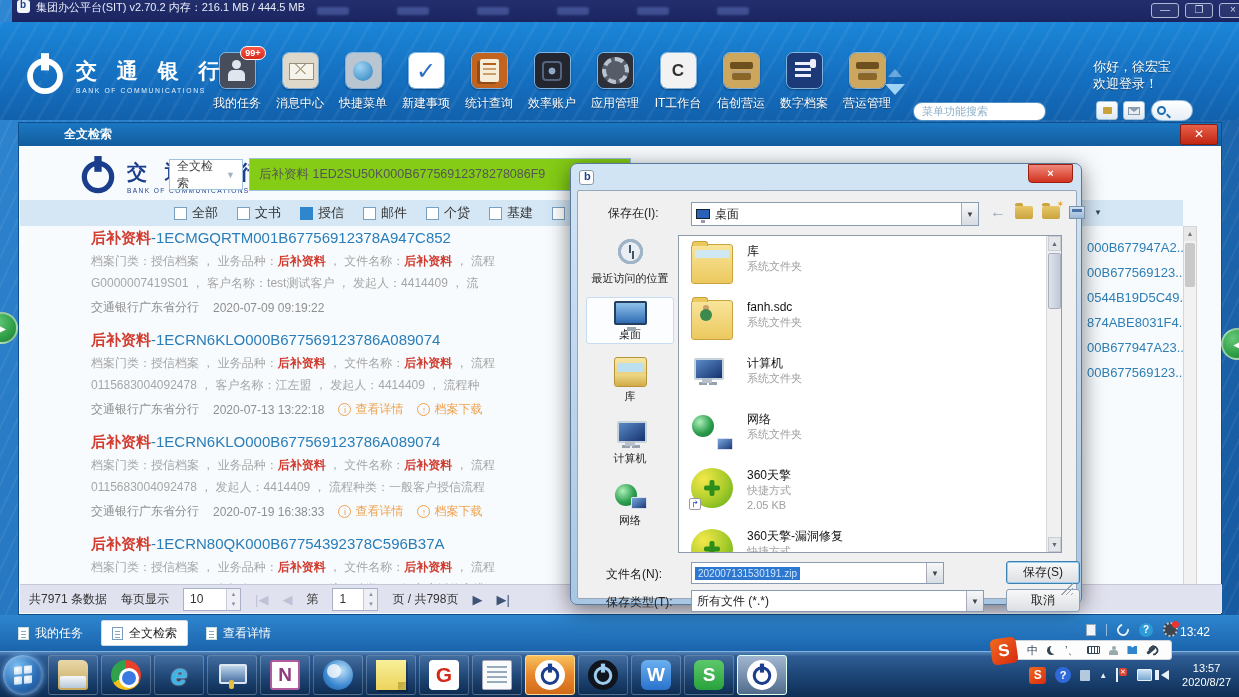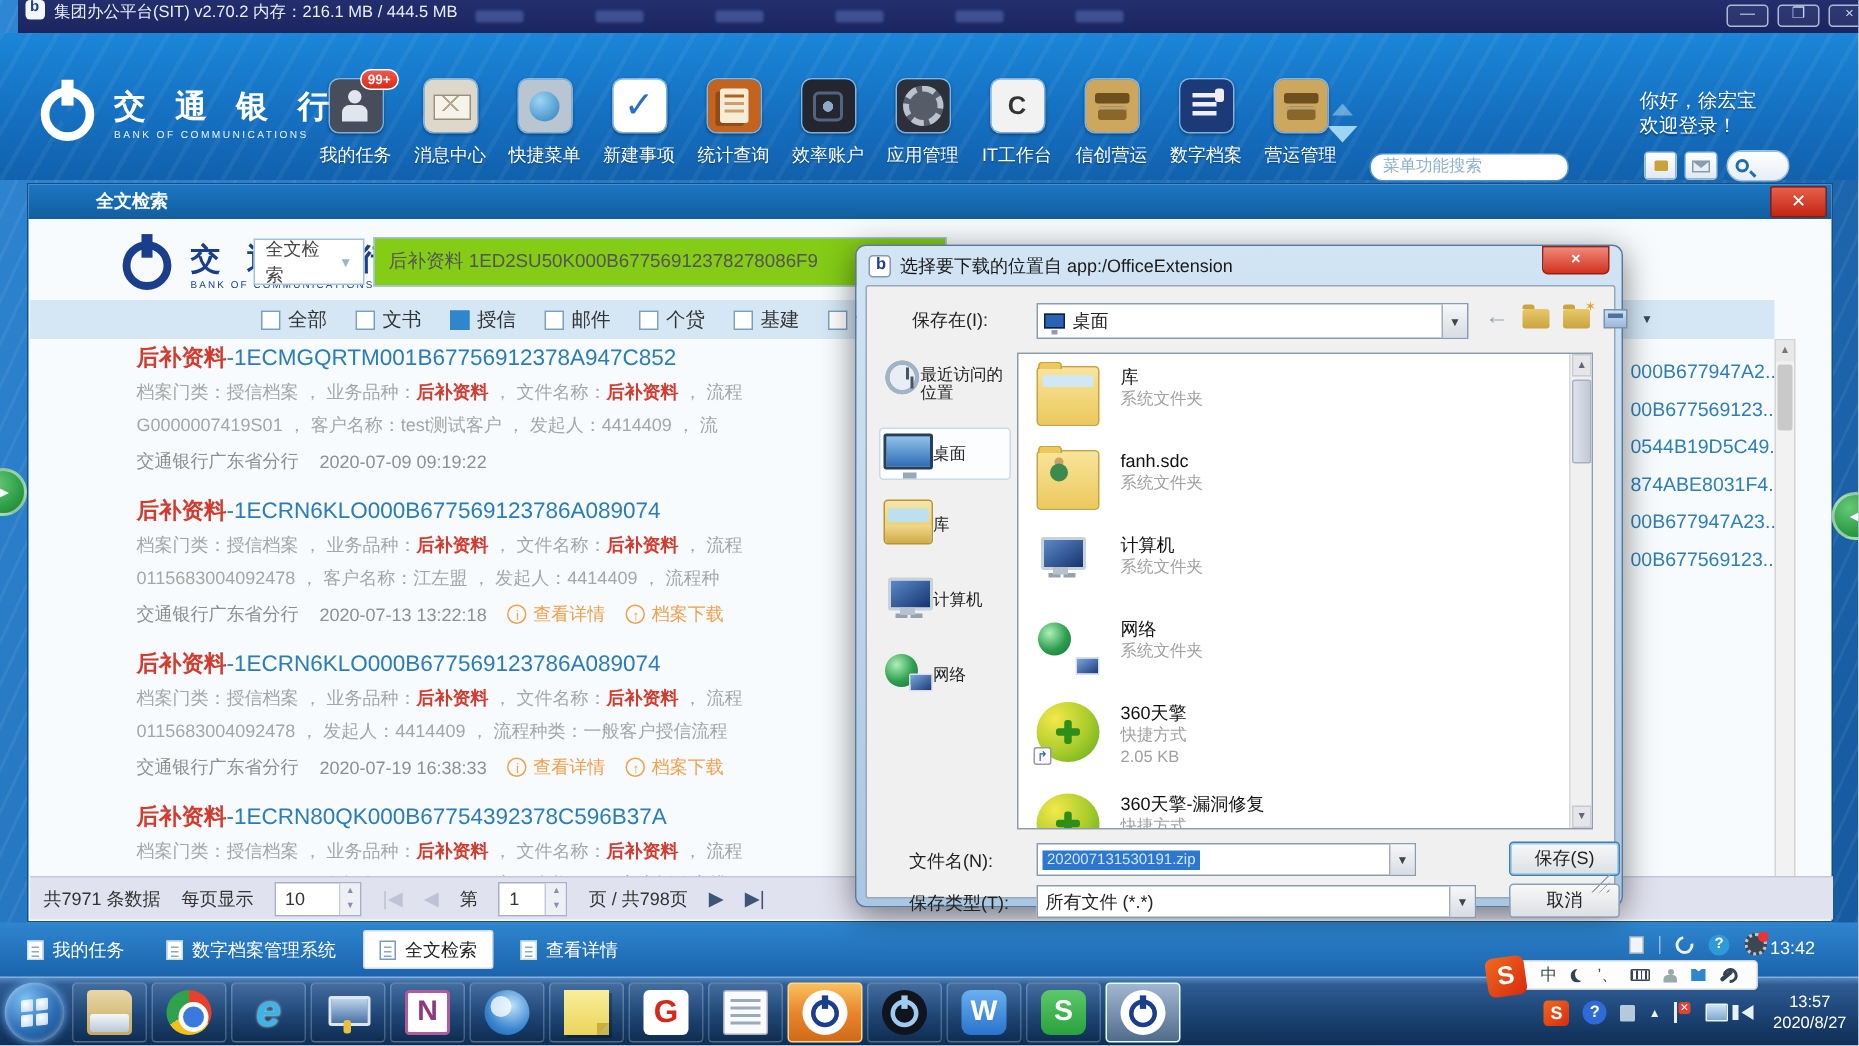--- a/index.html
+++ b/index.html
@@ -124,21 +124,21 @@
 .tool-ics{position:absolute;left:412px;top:3px;display:flex;gap:9px;align-items:center}
 .tic-back{color:#97a6b6;font-size:16px;font-weight:bold;line-height:18px}
 .tic-folder{width:18px;height:13px;background:linear-gradient(#e8c86a,#caa43e);border-radius:2px;position:relative}
 .tic-folder::before{content:"";position:absolute;left:0;top:-3px;width:8px;height:3px;background:#caa43e;border-radius:2px 2px 0 0}
 .tic-new{position:relative}
 .tic-new::after{content:"✶";position:absolute;right:-4px;top:-7px;color:#e8a020;font-size:9px}
 .tic-view{width:16px;height:13px;background:linear-gradient(#cfe0f2,#9cb8d8);border:1px solid #7a92ac;position:relative}
 .tic-view::before{content:"";position:absolute;left:2px;top:2px;right:2px;height:3px;background:#4a72a4}
 .tic-car{color:#345;font-size:8px}
 .places{position:absolute;left:8px;top:44px;width:88px;height:318px;font-size:11px;color:#222}
-.place{display:flex;flex-direction:row;align-items:center;margin-bottom:9px;text-align:left;line-height:12px;cursor:pointer;padding:3px 2px;border:1px solid transparent;border-radius:3px}
+.place{display:flex;flex-direction:column;align-items:center;margin-bottom:9px;text-align:center;line-height:12px;cursor:pointer;padding:3px 2px;border:1px solid transparent;border-radius:3px}
 .place.sel{background:#fbfdff;border-color:#c6dcf0}
 .pic{width:33px;height:30px;margin-bottom:3px;position:relative}
 
 .i-recent{background:radial-gradient(circle at 50% 42%,#e8eef4 0 38%,#9fb4c6 40% 52%,transparent 54%)}
 .i-recent::after{content:"";position:absolute;left:15px;top:6px;width:2px;height:8px;background:#456;box-shadow:3px 6px 0 -0px #456}
 .i-desktop{background:linear-gradient(#8fc1ea,#2f6cb4);border:2px solid #24405e;border-radius:2px;height:24px}
 .i-desktop::after{content:"";position:absolute;left:11px;top:24px;width:9px;height:4px;background:#9aa8b4}
 .i-lib{background:linear-gradient(#f5e6a8,#e2c45e);border-radius:3px;border:1px solid #b89438}
 .i-lib::before{content:"";position:absolute;left:2px;top:5px;right:2px;height:9px;background:#bde0f0;border-radius:2px}
 .i-lib::after{content:"";position:absolute;left:0;bottom:0;width:100%;height:12px;background:linear-gradient(#f0d88a,#d0ac48);border-radius:0 0 3px 3px}
@@ -517,21 +517,20 @@
       </span>
       <span>页 / 共798页</span>
       <span class="pnav en">▶</span>
       <span class="pnav en"><span>▶</span>|</span>
     </div>
   </div>
 
   <div class="dlg">
     <div class="dlg-tb">
       <span class="dlg-ico"></span>
-      <span>选择要下载的位置自 app:/OfficeExtension</span>
       <span class="dlg-close">×</span>
     </div>
     <div class="dlg-body">
       <div class="row-savein">
         <span class="lab">保存在(I):</span>
         <span class="combo savein-combo">
           <span class="mini-desk"></span>
           <span>桌面</span>
           <span class="dd">▼</span>
         </span>
@@ -638,24 +637,20 @@
       <div class="grip"></div>
     </div>
   </div>
 
   <div class="tabbar">
     <div class="tabs" id="tabs">
         <div class="tab">
           <span class="doc"></span>
           <span>我的任务</span>
         </div>
-        <div class="tab">
-          <span class="doc"></span>
-          <span>数字档案管理系统</span>
-        </div>
         <div class="tab active">
           <span class="doc"></span>
           <span>全文检索</span>
         </div>
         <div class="tab">
           <span class="doc"></span>
           <span>查看详情</span>
         </div>
       </div>
     <div class="tb-mini">

